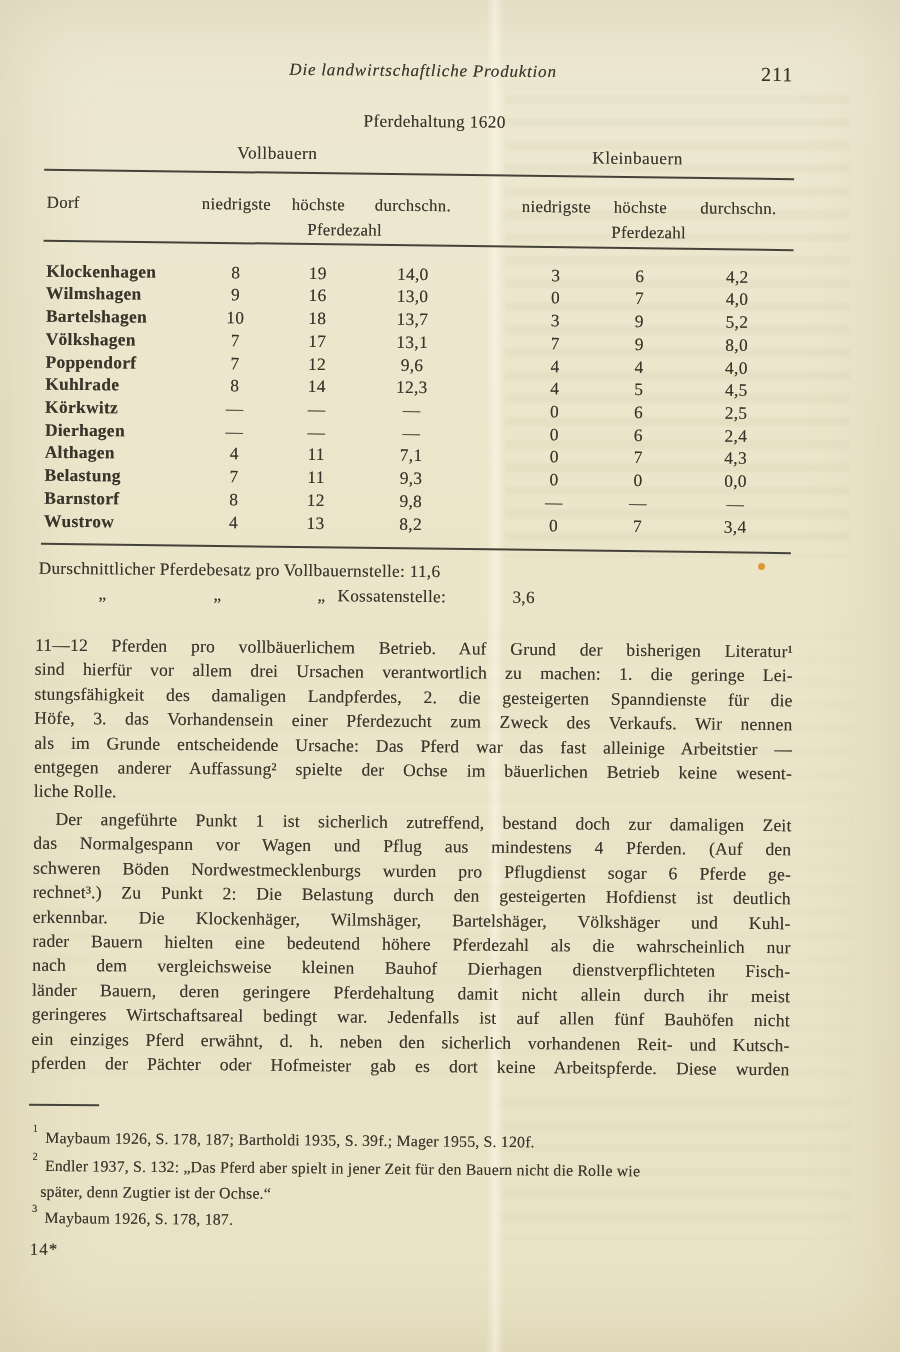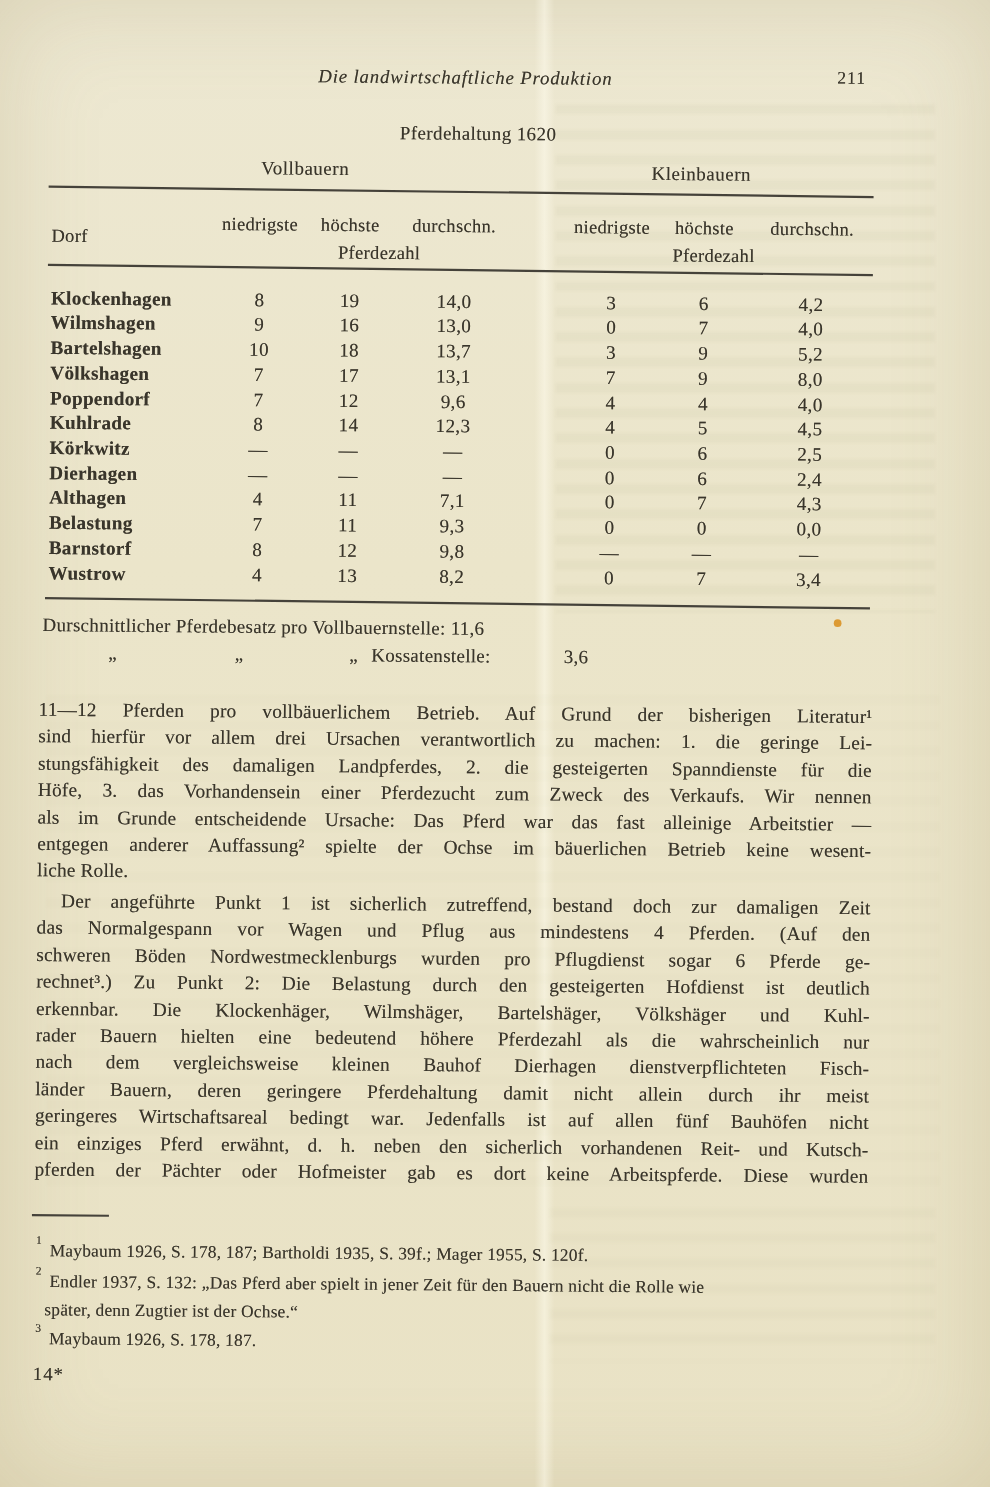--- a/index.html
+++ b/index.html
@@ -9,21 +9,21 @@
     font-family:"Liberation Serif","DejaVu Serif",serif;
     color:#39352b;
   }
   .page{position:absolute;inset:0;box-shadow:inset 0 0 90px rgba(150,130,80,.22);}
   
   .tilt{position:absolute;inset:0;transform:rotate(.5deg);transform-origin:420px 80px;}
   .abs{position:absolute;white-space:nowrap;}
   .soft{text-shadow:0 0 .5px rgba(55,50,38,.55);}
   
   .rhead{top:61px;left:288px;width:270px;text-align:center;font-style:italic;font-size:17px;letter-spacing:.8px;}
-  .pnum{top:60px;left:761px;font-size:16px;letter-spacing:1px;}
+  .pnum{top:60px;left:761px;font-size:20px;letter-spacing:1px;}
   
   .ttitle{top:112px;left:335px;width:200px;text-align:center;font-size:17.2px;letter-spacing:.4px;}
   .grpL{top:145px;left:238px;font-size:17.2px;letter-spacing:.5px;}
   .grpR{top:147px;left:593px;font-size:17.2px;letter-spacing:.5px;}
   .rule{position:absolute;left:45px;width:750px;height:2px;background:#45423a;transform:rotate(.22deg);transform-origin:left center;}
   .hd{position:absolute;white-space:nowrap;font-size:16.8px;letter-spacing:.3px;}
   .ctr{text-align:center;}
   
   .trow{position:absolute;left:45px;width:750px;height:23px;font-size:17.4px;letter-spacing:.3px;}
   .trow span{position:absolute;top:0;white-space:nowrap;}
@@ -75,21 +75,21 @@
     <div class="abs soft pnum">211</div>
 
     <div class="abs soft ttitle">Pferdehaltung 1620</div>
     <div class="abs soft grpL">Vollbauern</div>
     <div class="abs soft grpR">Kleinbauern</div>
 
     <div class="rule" style="top:172px"></div>
     <div class="rule" style="top:243px"></div>
     <div class="rule" style="top:546px"></div>
 
-    <div class="hd soft" style="left:48px;top:208px">Dorf</div>
+    <div class="hd soft" style="left:48px;top:196px">Dorf</div>
     <div class="hd soft ctr" style="left:195px;top:196px;width:85px">niedrigste</div>
     <div class="hd soft ctr" style="left:282px;top:196px;width:75px">höchste</div>
     <div class="hd soft ctr" style="left:368px;top:196px;width:92px">durchschn.</div>
     <div class="hd soft ctr" style="left:515px;top:196px;width:85px">niedrigste</div>
     <div class="hd soft ctr" style="left:604px;top:196px;width:75px">höchste</div>
     <div class="hd soft ctr" style="left:692px;top:196px;width:95px">durchschn.</div>
     <div class="hd soft ctr" style="left:216px;top:221px;width:260px">Pferdezahl</div>
     <div class="hd soft ctr" style="left:520px;top:221px;width:260px">Pferdezahl</div>
 
     <div class="trow soft" style="top:264px">

